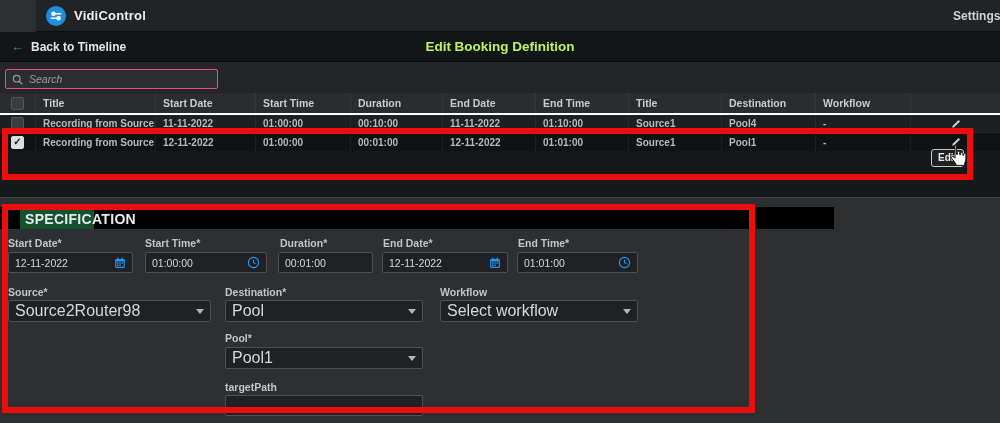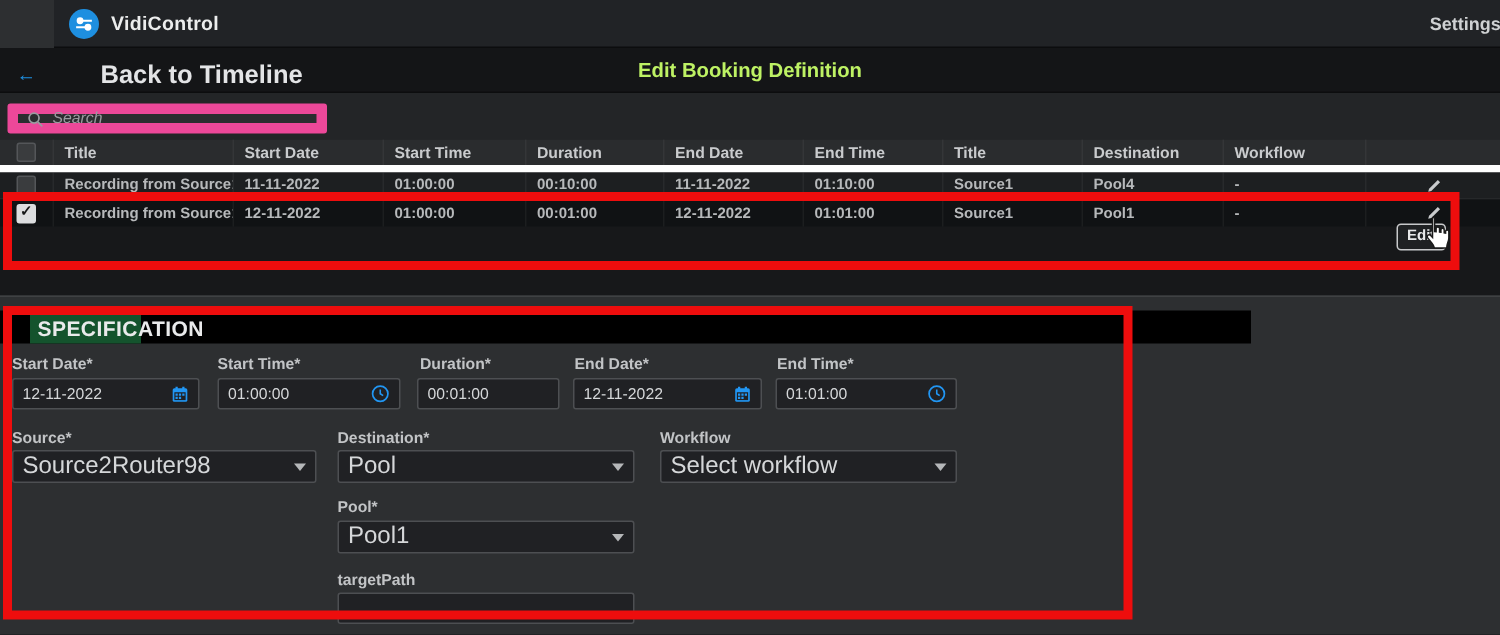--- a/index.html
+++ b/index.html
@@ -13,35 +13,35 @@
   .logo-circle { width:20px; height:20px; border-radius:50%; background:#1e8fe0; margin-left:10px; display:flex; align-items:center; justify-content:center; }
   .app-title { color:#eceded; font-size:13px; font-weight:700; margin-left:8px; letter-spacing:.2px; }
   .topbar-right { margin-left:auto; display:flex; align-items:flex-start; gap:7px; padding-right:16px; cursor:pointer; }
   .settings-label { color:#cfd1d3; font-size:12px; font-weight:600; }
   .gear { color:#cfd1d3; font-size:14px; line-height:14px; }
 
   
   .navbar { left:0; top:32px; width:1000px; height:30px; background:#141517; border-bottom:1px solid #0c0d0e; }
   .back-link { position:absolute; left:11px; top:8px; display:flex; align-items:center; gap:7px; cursor:pointer; }
   .back-arrow { color:#1e8fe0; font-size:13px; font-weight:700; line-height:12px; }
-  .back-label { color:#e3e4e6; font-size:17px; font-weight:700;margin-left:36px; }
+  .back-label { color:#e3e4e6; font-size:12px; font-weight:700; }
   .page-title { position:absolute; left:0; top:7px; width:1000px; text-align:center; color:#bef264; font-size:13.5px; font-weight:700; }
 
   
   .toolbar { left:0; top:62px; width:1000px; height:31px; background:#232527; }
-  .searchbox { position:absolute; left:5px; top:7px; width:213px; height:20px; background:#2b2d2f; border:7px solid #ec4899; border-radius:2px; display:flex; align-items:center; padding:0 6px; }
+  .searchbox { position:absolute; left:5px; top:7px; width:213px; height:20px; background:#2b2d2f; border:1px solid #ec4899; border-radius:2px; display:flex; align-items:center; padding:0 6px; }
   .searchbox input { flex:1; background:transparent; border:0; outline:none; color:#cfd1d3; font-size:10.5px; font-style:italic; font-family:"Liberation Sans", sans-serif; margin-left:6px; }
   .searchbox input::placeholder { color:#9a9ca0; }
   .add-btn { position:absolute; right:0; top:5px; height:23px; background:#1473e0; color:#fff; border:0; border-radius:2px 0 0 2px; font-size:11px; font-weight:700; padding:0 10px 0 12px; display:flex; align-items:center; gap:9px; cursor:pointer; font-family:"Liberation Sans", sans-serif; }
   .add-btn .plus { font-size:14px; font-weight:700; line-height:10px; }
 
   
   .table-wrap { left:0; top:93px; width:1000px; height:104px; background:#17181a; }
   .tr { display:grid; grid-template-columns:35px 120px 100px 95px 92px 93px 93px 93px 94px 95px 90px; width:1000px; }
-  .thead { height:22px; background:#2a2c2e; border-bottom:5px solid #ffffff; }
+  .thead { height:22px; background:#2a2c2e; border-bottom:2px solid #ffffff; }
   .thead .td { color:#c9cbcd; font-size:10.5px; font-weight:700; }
   .trow { height:18px; }
   .trow1 { background:#1d1f21; border-bottom:1px solid #26282a; }
   .trow2 { background:#101214; }
   .td { display:flex; align-items:center; padding-left:7px; color:#b7b9bb; font-size:10px; font-weight:600; border-left:1px solid rgba(255,255,255,.05); overflow:hidden; white-space:nowrap; }
   .td:first-child { border-left:0; justify-content:center; padding-left:0; }
   .td.actions { justify-content:center; padding-left:0; cursor:pointer; }
   .cb { width:13px; height:13px; border-radius:2px; background:#3a3c3e; border:1px solid #545659; display:flex; align-items:center; justify-content:center; cursor:pointer; }
   .cb.checked { background:#dcdddf; border-color:#dcdddf; color:#151617; font-size:10px; font-weight:700; line-height:10px; }
   .cb .mark { display:none; }

